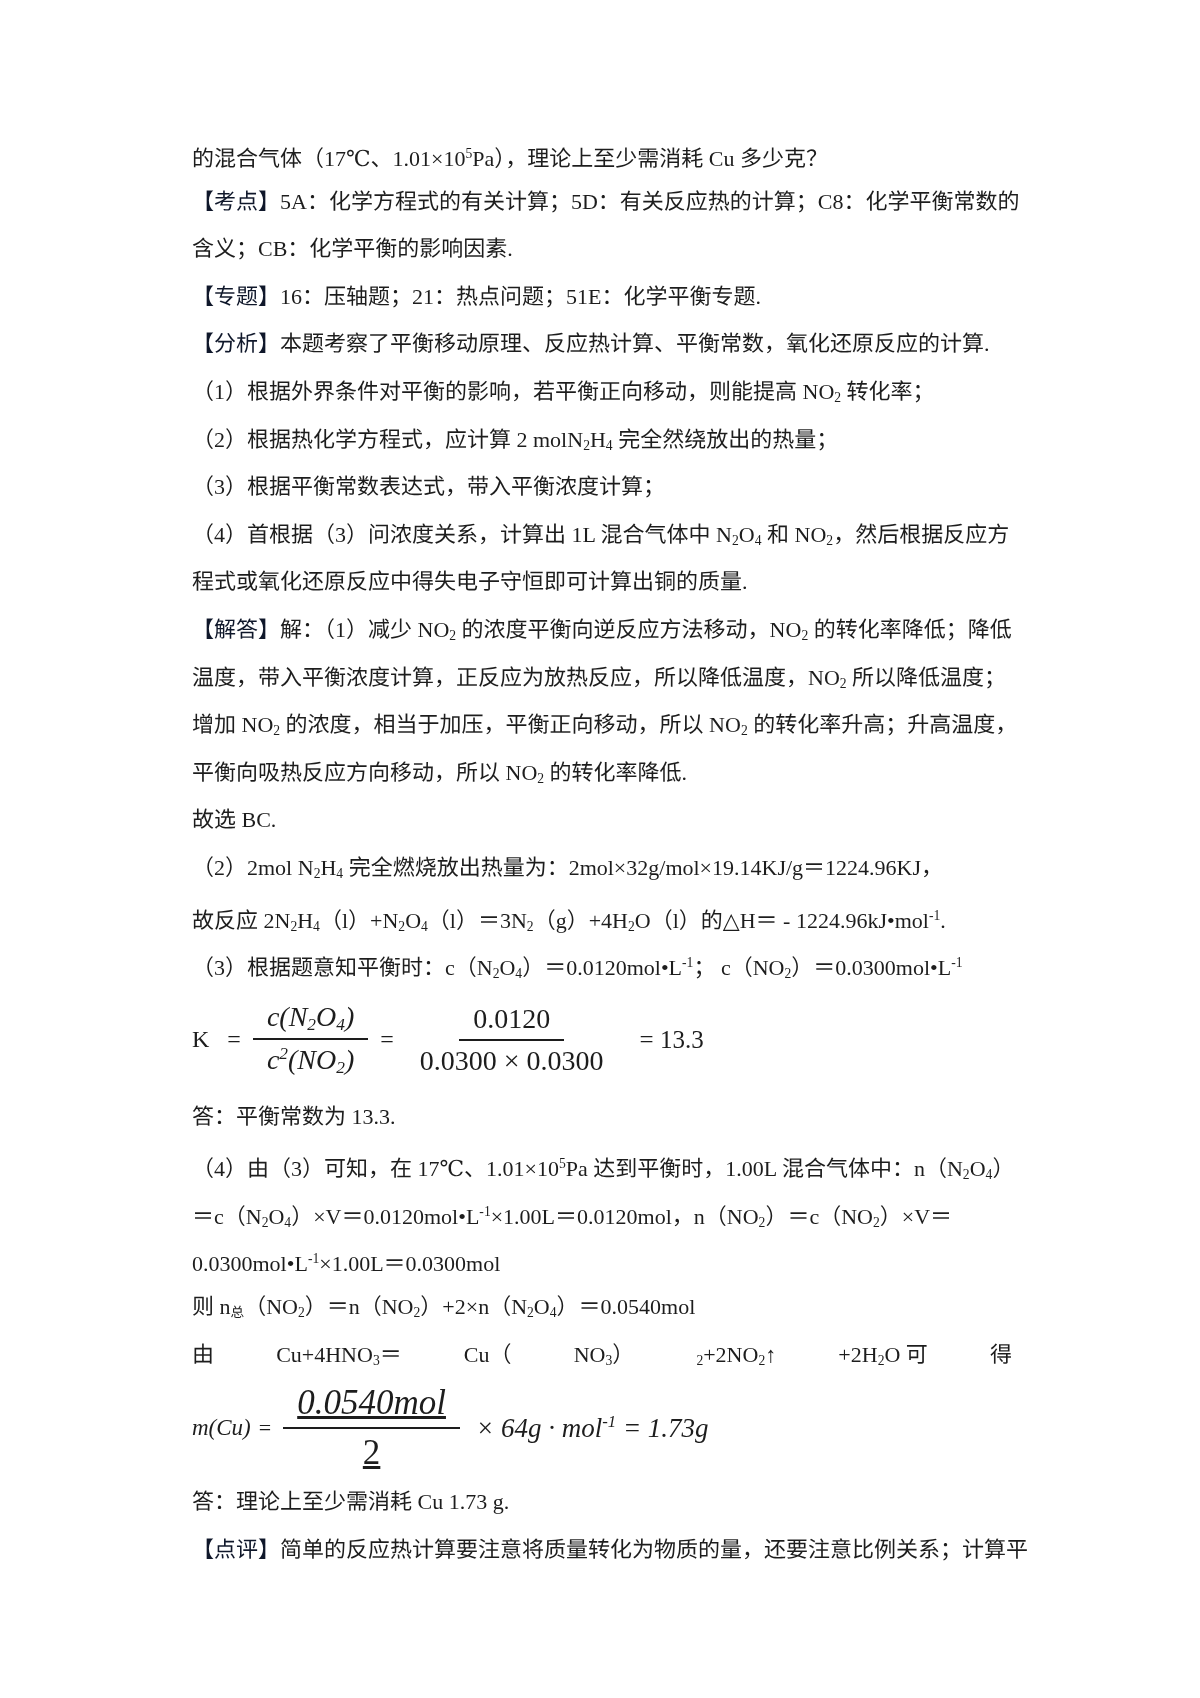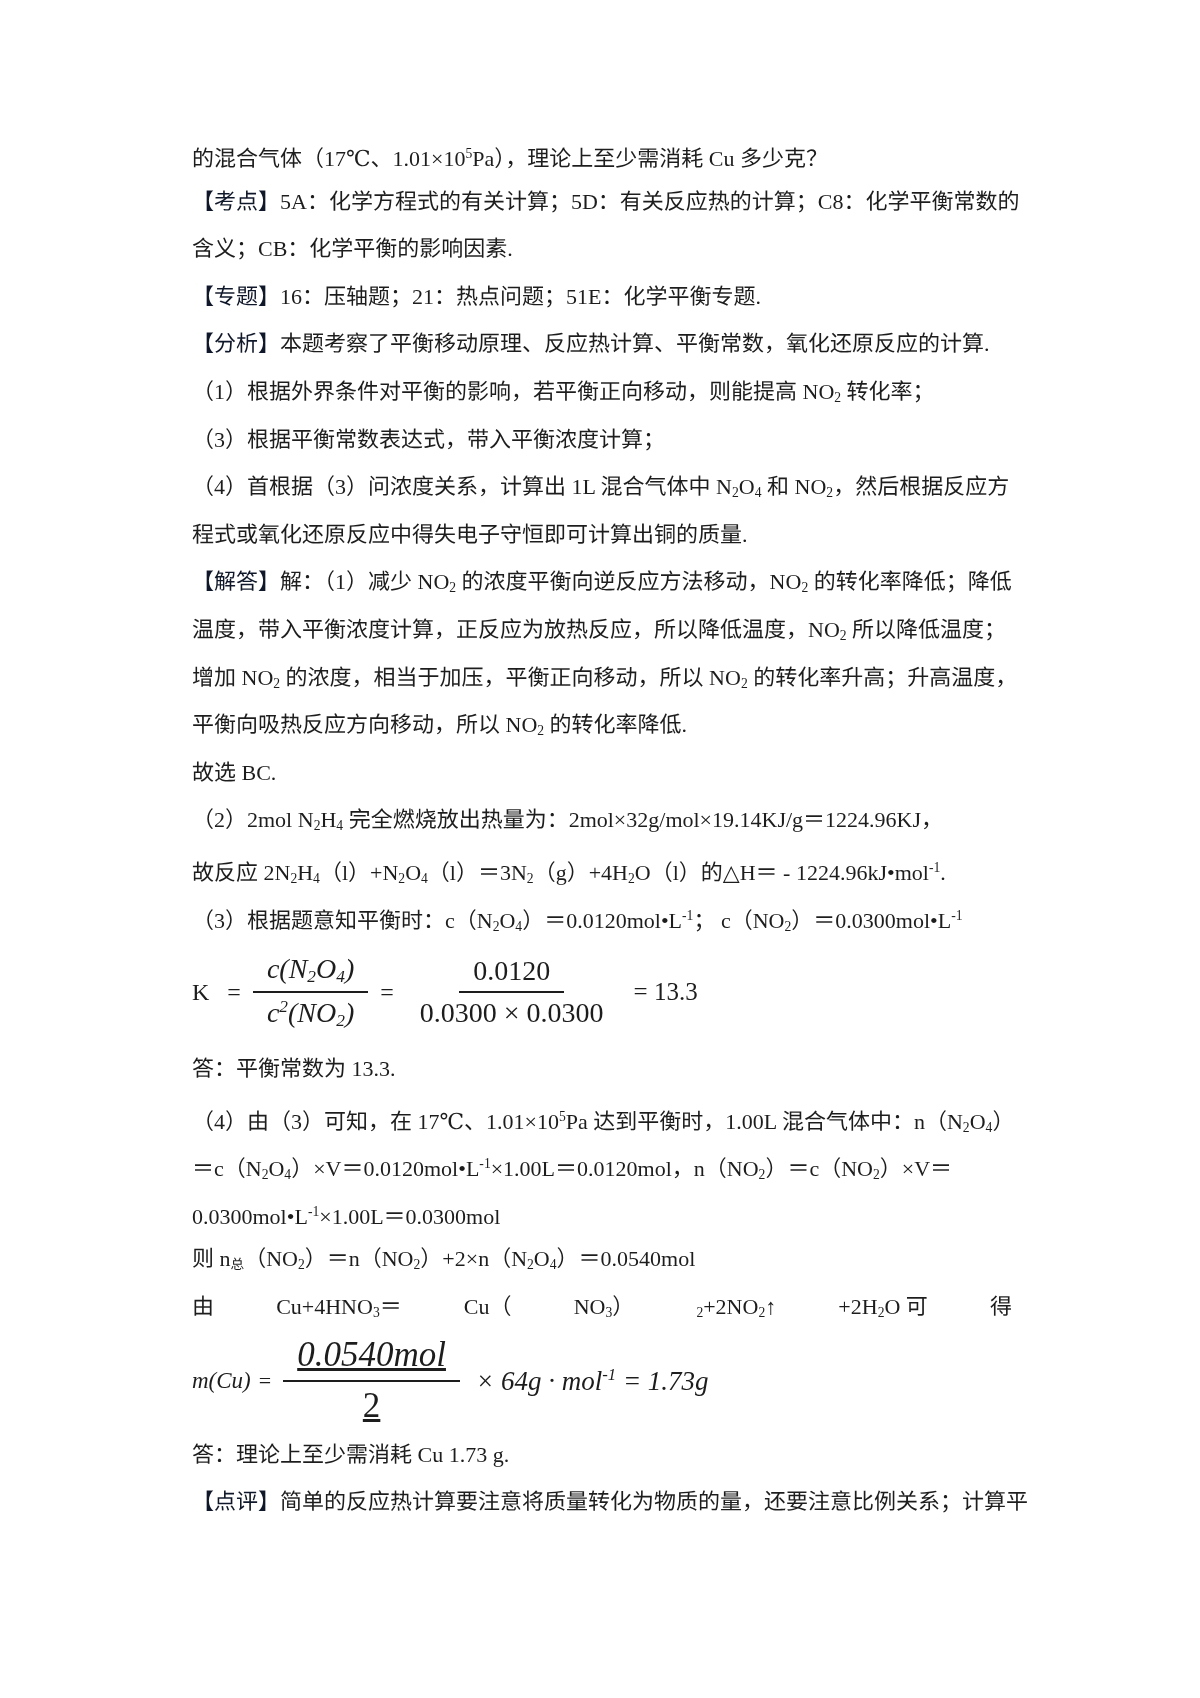--- a/index.html
+++ b/index.html
@@ -20,36 +20,37 @@
   .kf{height:106px;}
   .mf{height:100px;}
   .frac{display:inline-flex;flex-direction:column;align-items:center;text-align:center;margin:15px 4px;}
   .frac .num{border-bottom:2px solid #1d1d1d;padding:1px 14px 4px;line-height:1.15;}
   .frac .den{padding:4px 14px 1px;line-height:1.15;}
   .f-var{font-size:28px;}
   .f-num{font-size:28px;}
   .f-mnum{font-size:35px;text-decoration:underline;}
   .k-lhs{font-size:24px;margin-right:10px;}
   .f-eq{font-size:24px;margin:0 8px;}
-  .k-result{font-size:25px;margin-left:12px;}
+  .k-result{font-size:25px;margin-left:18px;}
   .m-lhs{font-size:23px;font-style:italic;text-align:center;}
   .m-eq{font-size:22px;}
   .m-rhs{font-size:27px;margin-left:12px;text-align:center;}
 </style>
 </head>
 <body>
 
 <div class="page">
   <div class="content">
       <div class="line"><span class="seg n">的混合气体（17℃、1.01×10</span><span class="seg sup">5</span><span class="seg n">Pa），理论上至少需消耗 Cu 多少克？</span></div>
       <div class="line"><span class="seg label">【考点】</span><span class="seg n">5A：化学方程式的有关计算；5D：有关反应热的计算；C8：化学平衡常数的</span></div>
       <div class="line"><span class="seg n">含义；CB：化学平衡的影响因素.</span></div>
       <div class="line"><span class="seg label">【专题】</span><span class="seg n">16：压轴题；21：热点问题；51E：化学平衡专题.</span></div>
       <div class="line"><span class="seg label">【分析】</span><span class="seg n">本题考察了平衡移动原理、反应热计算、平衡常数，氧化还原反应的计算.</span></div>
       <div class="line"><span class="seg n">（1）根据外界条件对平衡的影响，若平衡正向移动，则能提高 NO</span><span class="seg sub">2</span><span class="seg n"> 转化率；</span></div>
+      <div class="line"><span class="seg n">（2）根据热化学方程式，应计算 2 molN</span><span class="seg sub">2</span><span class="seg n">H</span><span class="seg sub">4</span><span class="seg n"> 完全然绕放出的热量；</span></div>
       <div class="line"><span class="seg n">（3）根据平衡常数表达式，带入平衡浓度计算；</span></div>
       <div class="line"><span class="seg n">（4）首根据（3）问浓度关系，计算出 1L 混合气体中 N</span><span class="seg sub">2</span><span class="seg n">O</span><span class="seg sub">4</span><span class="seg n"> 和 NO</span><span class="seg sub">2</span><span class="seg n">，然后根据反应方</span></div>
       <div class="line"><span class="seg n">程式或氧化还原反应中得失电子守恒即可计算出铜的质量.</span></div>
       <div class="line"><span class="seg label">【解答】</span><span class="seg n">解：（1）减少 NO</span><span class="seg sub">2</span><span class="seg n"> 的浓度平衡向逆反应方法移动，NO</span><span class="seg sub">2</span><span class="seg n"> 的转化率降低；降低</span></div>
       <div class="line"><span class="seg n">温度，带入平衡浓度计算，正反应为放热反应，所以降低温度，NO</span><span class="seg sub">2</span><span class="seg n"> 所以降低温度；</span></div>
       <div class="line"><span class="seg n">增加 NO</span><span class="seg sub">2</span><span class="seg n"> 的浓度，相当于加压，平衡正向移动，所以 NO</span><span class="seg sub">2</span><span class="seg n"> 的转化率升高；升高温度，</span></div>
       <div class="line"><span class="seg n">平衡向吸热反应方向移动，所以 NO</span><span class="seg sub">2</span><span class="seg n"> 的转化率降低.</span></div>
       <div class="line"><span class="seg n">故选 BC.</span></div>
       <div class="line"><span class="seg n">（2）2mol N</span><span class="seg sub">2</span><span class="seg n">H</span><span class="seg sub">4</span><span class="seg n"> 完全燃烧放出热量为：2mol×32g/mol×19.14KJ/g＝1224.96KJ，</span></div>
       <div class="line"><span class="seg n">故反应 2N</span><span class="seg sub">2</span><span class="seg n">H</span><span class="seg sub">4</span><span class="seg n">（l）+N</span><span class="seg sub">2</span><span class="seg n">O</span><span class="seg sub">4</span><span class="seg n">（l）＝3N</span><span class="seg sub">2</span><span class="seg n">（g）+4H</span><span class="seg sub">2</span><span class="seg n">O（l）的△H＝ - 1224.96kJ•mol</span><span class="seg sup">-1</span><span class="seg n">.</span></div>

